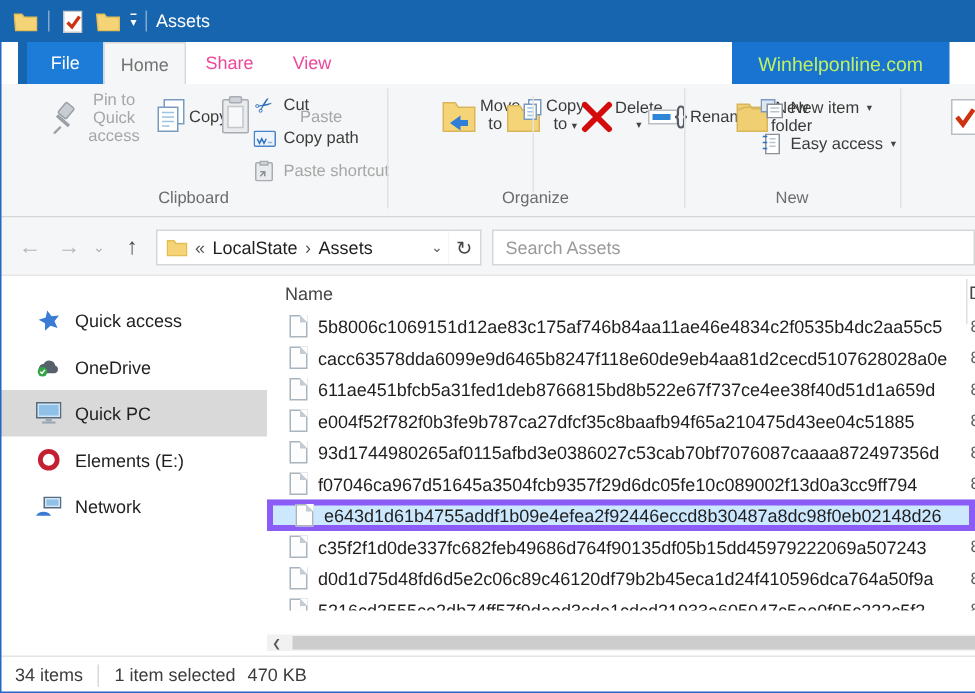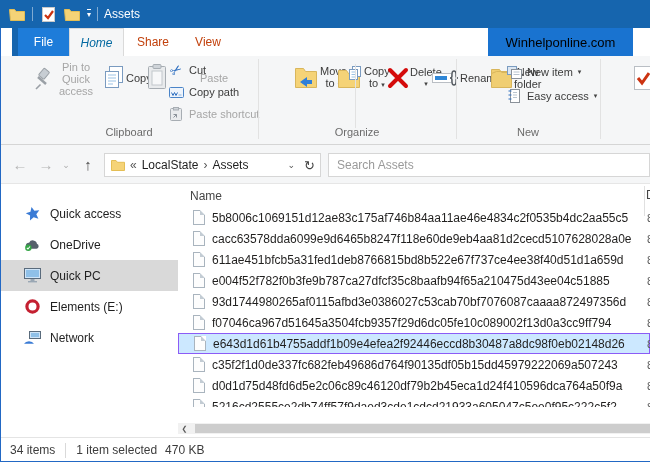--- a/index.html
+++ b/index.html
@@ -13,27 +13,27 @@
   .qat { display:flex; align-items:center; gap:6px; }
   .qat .sep { width:1px; height:14px; background:rgba(255,255,255,.45); }
   .qat-btn { width:18px; height:18px; display:flex; align-items:center; justify-content:center; }
   .title-text { color:#fff; font-size:12px; margin-left:6px; }
   .qat-drop { color:#fff; font-size:8px; line-height:8px; border-top:1px solid #fff; padding-top:1px; }
 
   
   .tabrow { position:absolute; left:0; top:28px; width:621px; height:28px; background:#ffffff;margin-left:12px; }
   .tabrow::before { content:""; position:absolute; left:0; top:0; width:6px; height:28px; background:#1665AE; }
   .tab { position:absolute; top:0; height:28px; display:flex; align-items:center; justify-content:center;
-         font-size:12px; color:#c2410c; cursor:default; }
+         font-size:12px; color:#ec4899; cursor:default; }
   .tab-file { left:6px; width:51px; background:#1E7CD9; color:#fff; }
-  .tab-home { left:57px; width:55px; background:#f5f6f7; border:1px solid #dadada; border-bottom:none; color:#0369a1;font-style:italic; }
+  .tab-home { left:57px; width:55px; background:#f5f6f7; border:1px solid #dadada; border-bottom:none; color:#737373; }
   .tab-share { left:112px; width:58px; }
   .tab-view { left:170px; width:52px; }
   .watermark { position:absolute; right:0; top:0; width:145px; height:28px; background:#1973D0;
-               color:#000000; font-size:13px; display:flex; align-items:center; justify-content:center; }
+               color:#bef264; font-size:13px; display:flex; align-items:center; justify-content:center; }
 
   
   .ribbon { position:absolute; left:0; top:56px; width:650px; height:89px; background:#f5f6f7;
             border-bottom:1px solid #d5d5d5; font-size:11px; color:#3b3b3b; }
   .grp-div { position:absolute; top:3px; height:80px; width:1px; background:#e2e2e2; }
   .grp-label { position:absolute; top:70px; height:14px; text-align:center; color:#6b6b6b; font-size:11px; }
   .bigbtn { position:absolute; top:2px; display:flex; flex-direction:row; align-items:center; padding-top:3px;margin-left:26px; }
   .bigbtn .ic { height:33px; display:flex; align-items:center; justify-content:center; }
   .bigbtn .lbl { text-align:center; line-height:12px; }
   .disabled { color:#a6a6a6; }
@@ -67,21 +67,21 @@
   .side-ic { width:17px; height:16px; display:flex; align-items:center; justify-content:center; }
 
   .filelist { position:absolute; left:178px; top:184px; width:472px; height:253px; background:#fff; }
   .list-header { position:absolute; left:0; top:0; width:472px; height:23px; font-size:12px; color:#454545;
                  display:flex; align-items:center; padding-left:12px; }
   .col-div { position:absolute; left:466px; top:2px; width:1px; height:30px; background:#e0e0e0; }
   .hdr-frag { position:absolute; left:468px; top:4px; width:4px; height:16px; overflow:hidden; color:#454545; font-size:12px; }
   .rows { position:absolute; left:0; top:23px; width:472px; height:200px; overflow:hidden; }
   .row { position:relative; height:21px; display:flex; align-items:center; padding-left:14px; gap:7px;
          font-size:12px; color:#201f1e; border:1px solid transparent; }
-  .row.selected { background:#CCE8FF; border:1px solid #8b5cf6;padding-left:15px; }
+  .row.selected { background:#CCE8FF; border:4px solid #8b5cf6;padding-left:15px; }
   .row .frag { position:absolute; left:468px; top:4px; width:4px; overflow:hidden; color:#5a5a5a; font-size:11px; }
   .fileicon { width:12px; height:15px; background:#fdfdfd; border:1px solid #a9b4be; position:relative; flex:0 0 12px; }
   .fileicon::after { content:""; position:absolute; right:-1px; top:-1px; border-style:solid;
                      border-width:0 5px 5px 0; border-color:transparent #fff #c3ccd4 transparent; }
   .hscroll { position:absolute; left:0; top:239px; width:472px; height:11px; background:#f1f1f1;
              display:flex; align-items:center; }
   .hs-arrow { width:13px; height:11px; display:flex; align-items:center; justify-content:center;
               color:#5a5a5a; font-size:7px; }
   .hs-thumb { position:absolute; left:17px; width:455px; height:9px; top:1px; background:#cdcdcd; }
 

